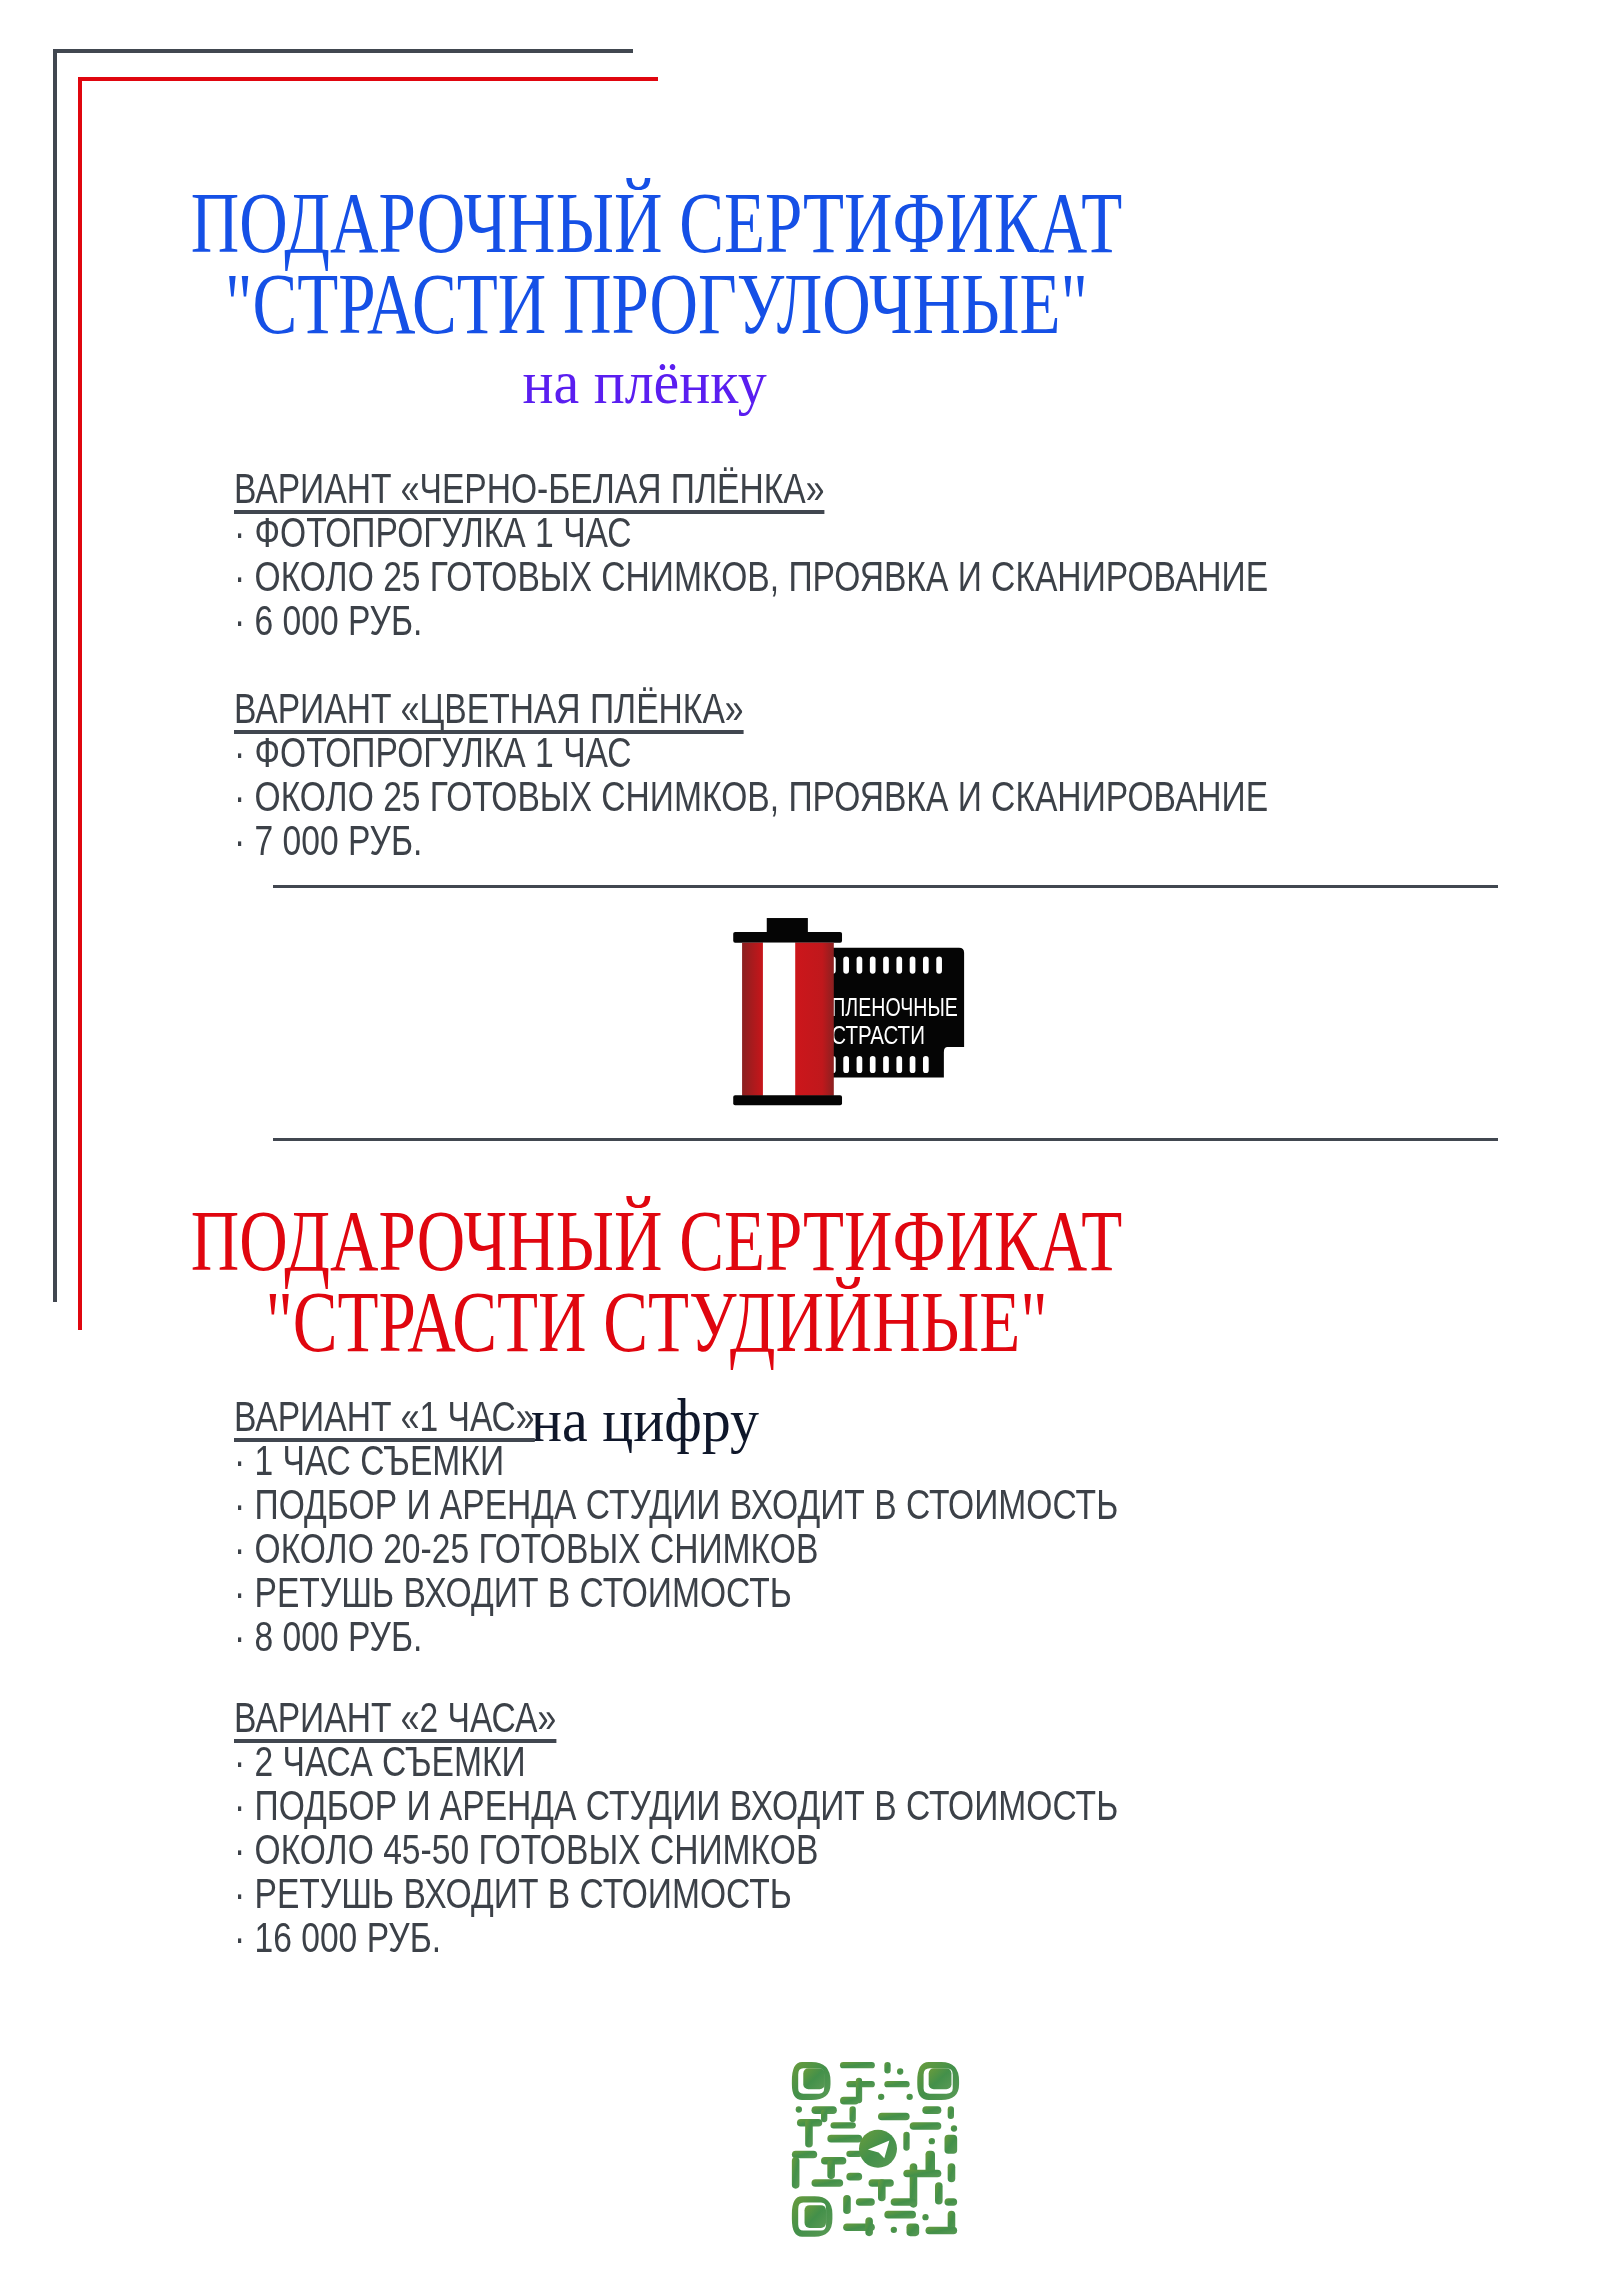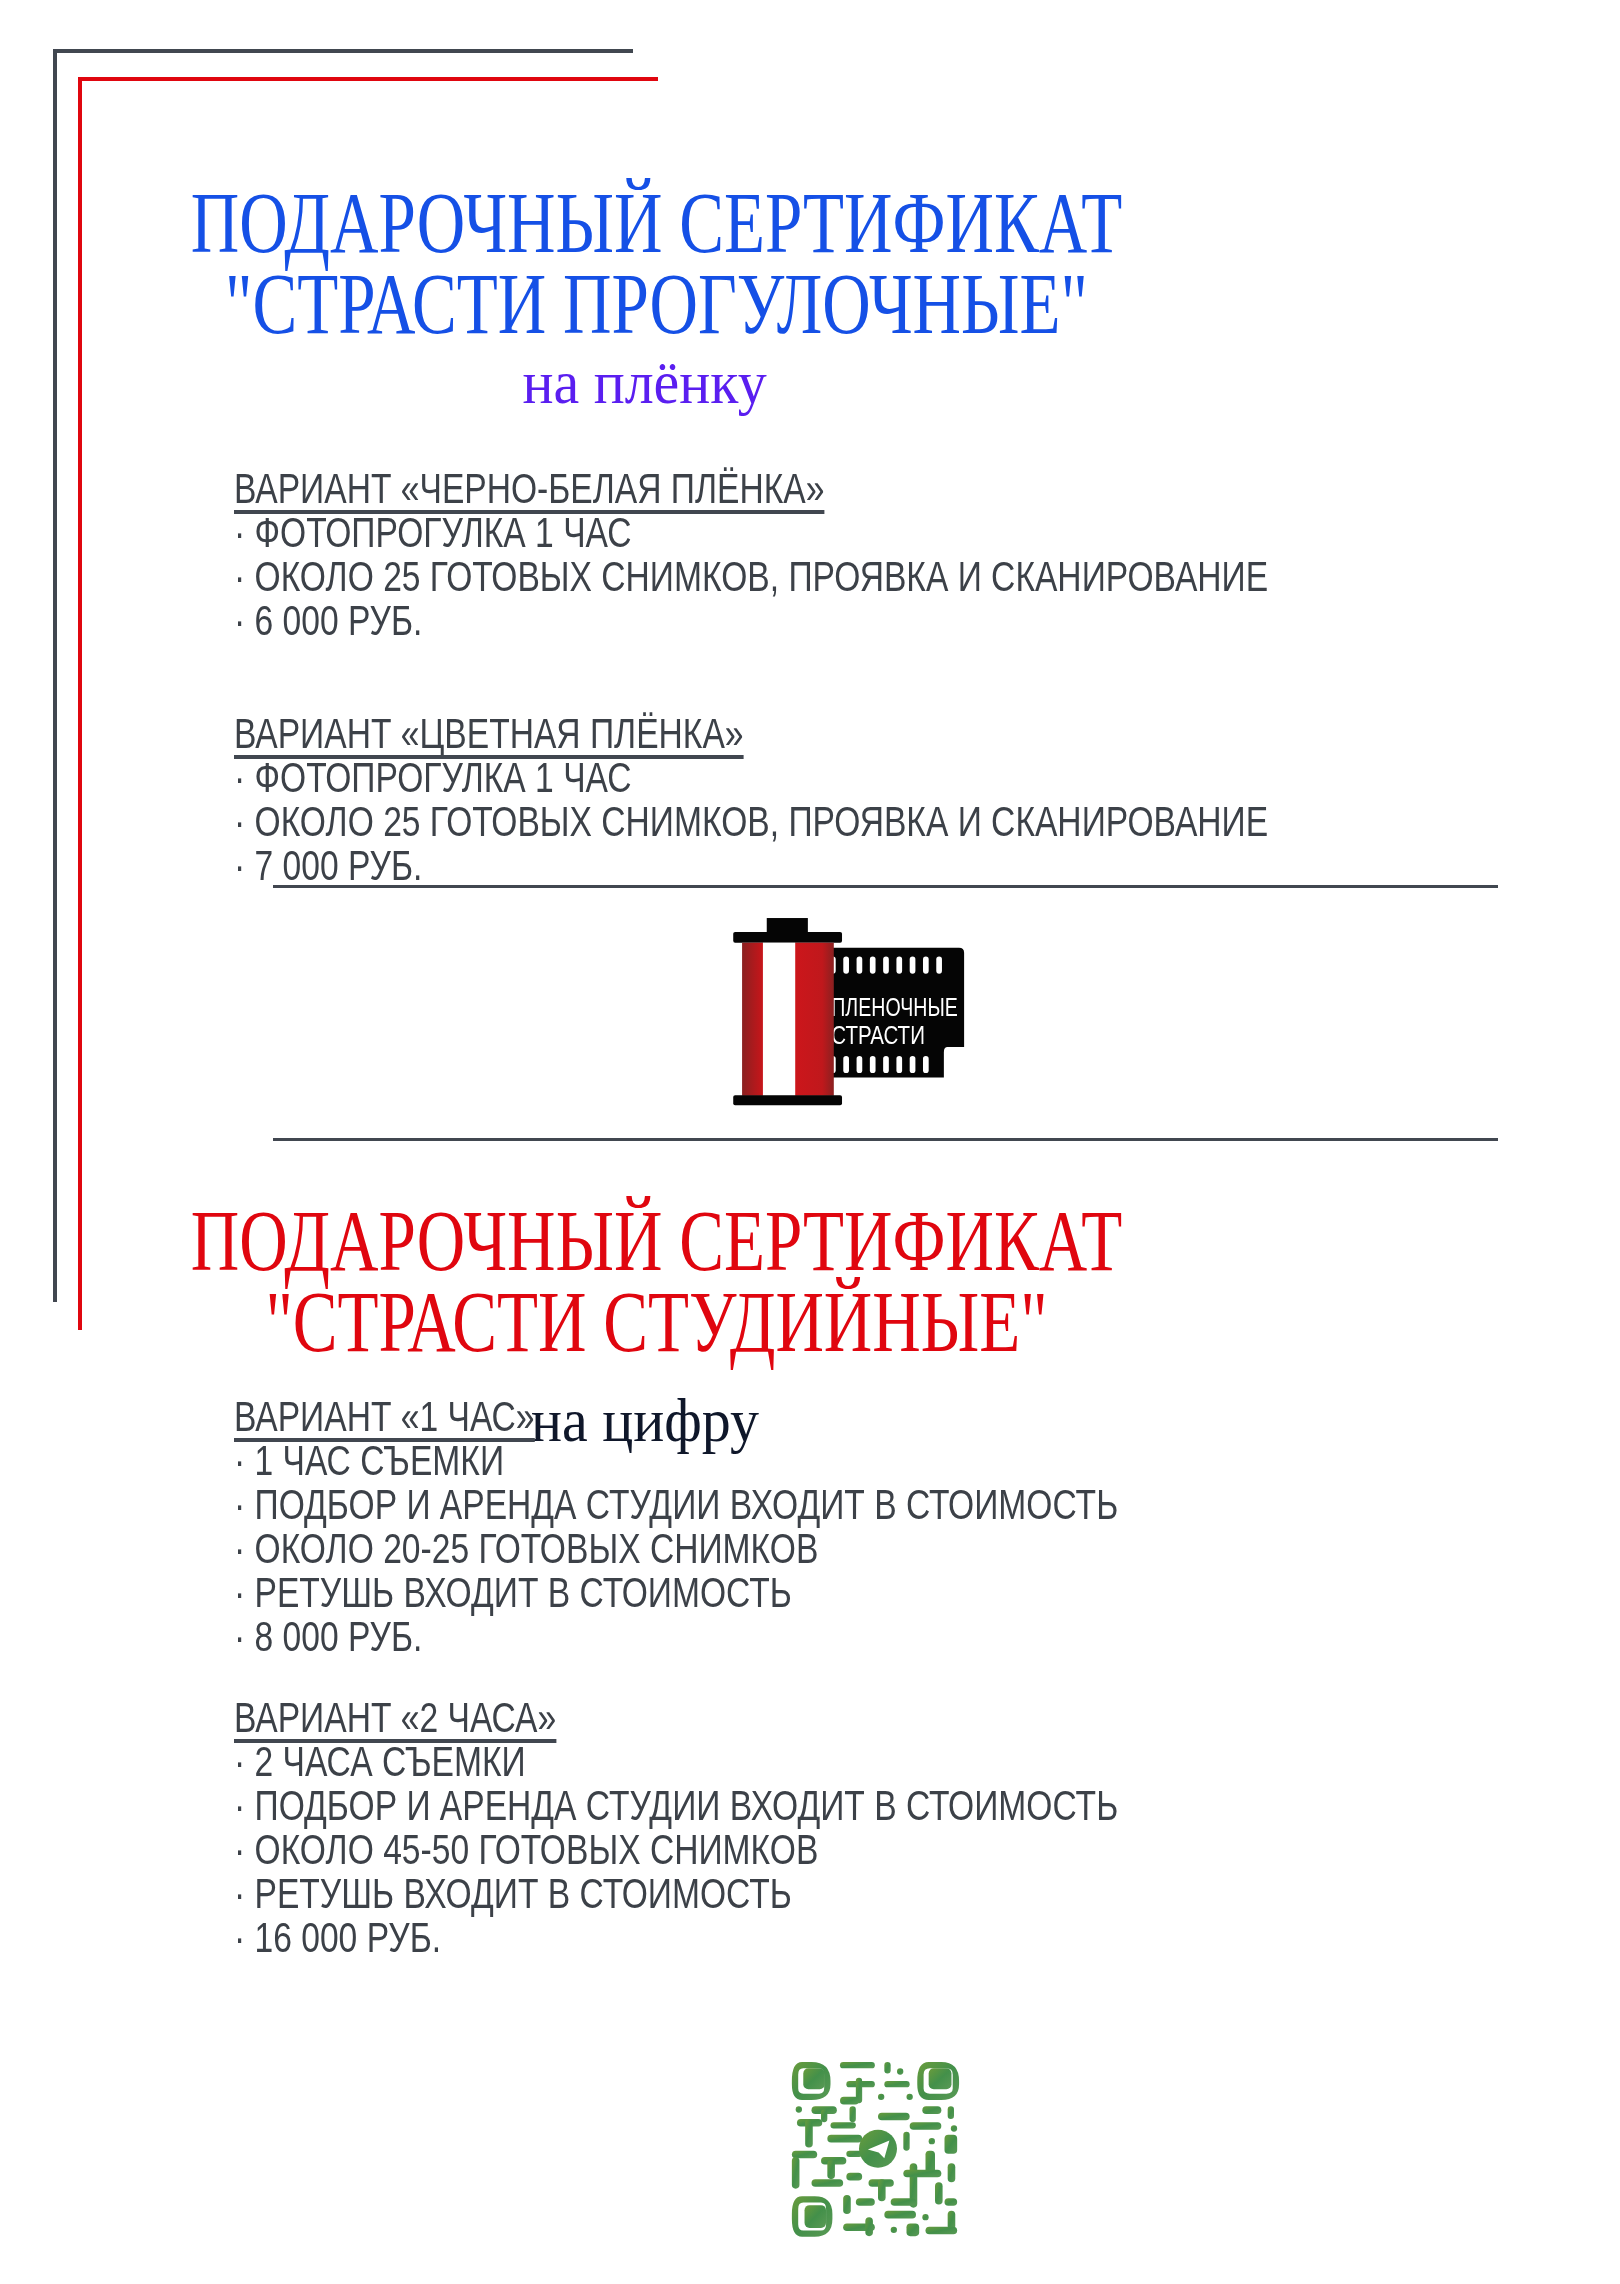--- a/index.html
+++ b/index.html
@@ -122,21 +122,21 @@
   <span>на плёнку</span>
 </div>
 
 <div class="variant" style="top:467px;">
   <span class="row"><span class="heading-wrap">ВАРИАНТ «ЧЕРНО-БЕЛАЯ ПЛЁНКА»</span></span>
   <span class="row">· ФОТОПРОГУЛКА 1 ЧАС</span>
   <span class="row">· ОКОЛО 25 ГОТОВЫХ СНИМКОВ, ПРОЯВКА И СКАНИРОВАНИЕ</span>
   <span class="row">· 6 000 РУБ.</span>
 </div>
 
-<div class="variant" style="top:712px;">
+<div class="variant" style="top:687px;">
   <span class="row"><span class="heading-wrap">ВАРИАНТ «ЦВЕТНАЯ ПЛЁНКА»</span></span>
   <span class="row">· ФОТОПРОГУЛКА 1 ЧАС</span>
   <span class="row">· ОКОЛО 25 ГОТОВЫХ СНИМКОВ, ПРОЯВКА И СКАНИРОВАНИЕ</span>
   <span class="row">· 7 000 РУБ.</span>
 </div>
 
 <div class="divider" style="top:885px;"></div>
 
 <svg class="logo" viewBox="0 0 430 305" xmlns="http://www.w3.org/2000/svg">
   <defs>

